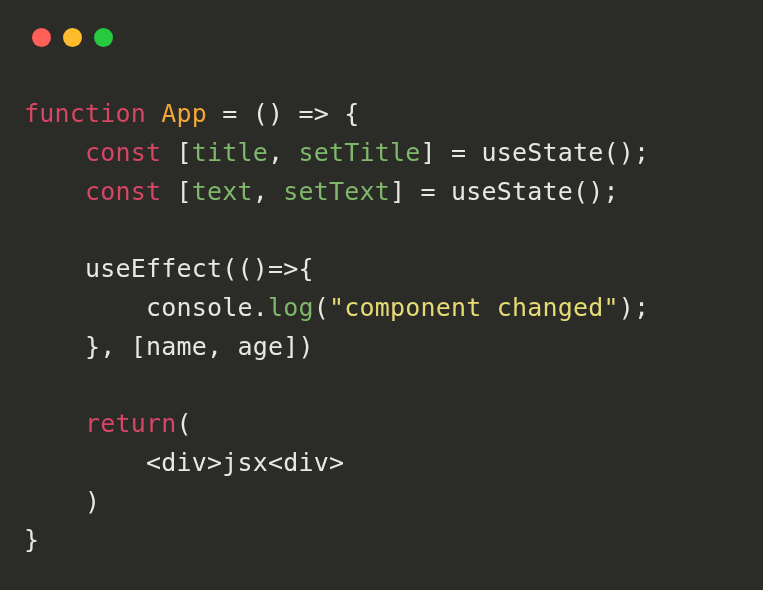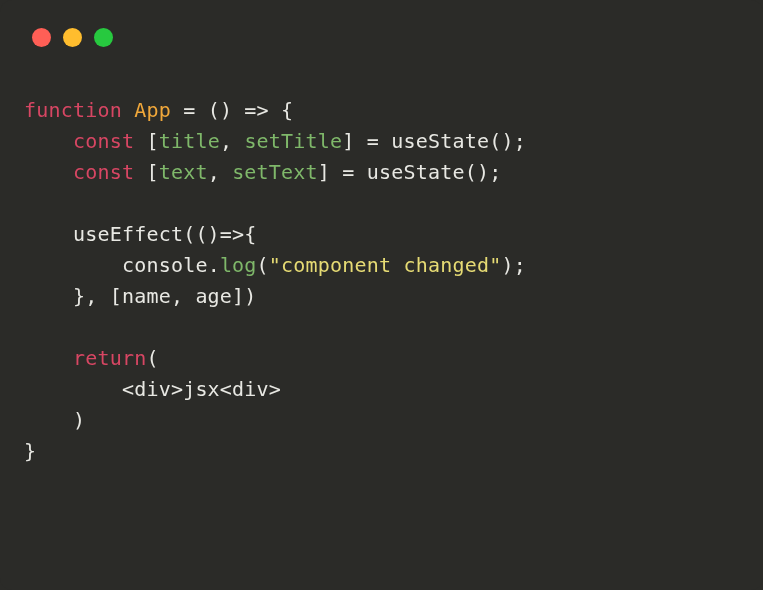--- a/index.html
+++ b/index.html
@@ -29,21 +29,21 @@
     .dot {
       width: 19px;
       height: 19px;
       border-radius: 50%;
     }
     .dot-red { background: #ff5f56; }
     .dot-yellow { background: #ffbd2e; }
     .dot-green { background: #27c93f; }
     .code {
       padding: 48px 24px 24px 24px;
-      font-size: 20px;
+      font-size: 25px;
       line-height: 1.55;
       color: #e8e8e3;
       white-space: pre;
       letter-spacing: 0.2px;
     }
     .tok-keyword { color: #d74663; }
     .tok-funcname { color: #f0a73a; }
     .tok-default { color: #e8e8e3; }
     .tok-ident { color: #7fb86a; }
     .tok-method { color: #7fb86a; }

